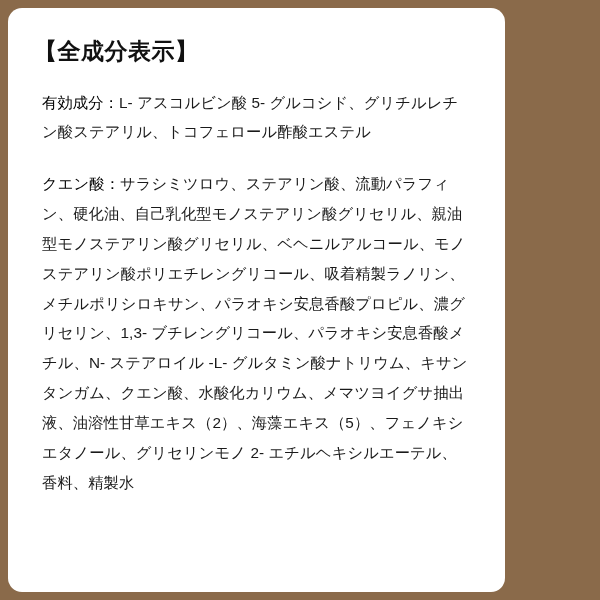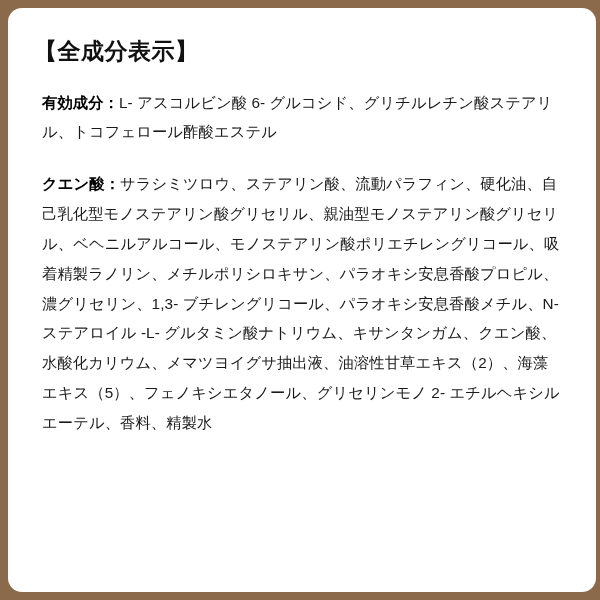--- a/index.html
+++ b/index.html
@@ -10,21 +10,21 @@
     width: 600px;
     height: 600px;
     background: #8a6a4a;
     font-family: "Liberation Sans", sans-serif;
     overflow: hidden;
   }
   .frame {
     position: absolute;
     top: 8px;
     left: 8px;
-    width: 588px;
+    width: 497px;
     height: 584px;
     background: #ffffff;
     border-radius: 14px;
     box-sizing: border-box;
     padding: 30px 36px 20px 26px;
   }
   .doc-title {
     font-size: 23px;
     font-weight: bold;
     color: #111111;
@@ -38,36 +38,36 @@
   }
   .section-body {
     font-size: 15.3px;
     color: #1a1a1a;
     line-height: 1.95;
     text-align: left;
     padding-left: 8px;
     letter-spacing: 0.1px;
   }
   .section-label {
-    font-weight: bold;
+    font-weight: normal;
     color: #000000;
     text-align: center;
   }
   .para {
     margin: 0;
   }
 </style>
 </head>
 <body>
 
 <div class="frame">
 
   <h1 class="doc-title">【全成分表示】</h1>
 
   <div class="section">
-    <p class="section-body para"><span class="section-label">有効成分：</span><span>L- アスコルビン酸 6- グルコシド、グリチルレチン酸ステアリル、トコフェロール酢酸エステル</span></p>
+    <p class="section-body para"><span class="section-label">有効成分：</span><span>L- アスコルビン酸 5- グルコシド、グリチルレチン酸ステアリル、トコフェロール酢酸エステル</span></p>
   </div>
 
   <div class="section">
     <p class="section-body para"><span class="section-label">クエン酸：</span><span>サラシミツロウ、ステアリン酸、流動パラフィン、硬化油、自己乳化型モノステアリン酸グリセリル、親油型モノステアリン酸グリセリル、ベヘニルアルコール、モノステアリン酸ポリエチレングリコール、吸着精製ラノリン、メチルポリシロキサン、パラオキシ安息香酸プロピル、濃グリセリン、1,3- ブチレングリコール、パラオキシ安息香酸メチル、N- ステアロイル -L- グルタミン酸ナトリウム、キサンタンガム、クエン酸、水酸化カリウム、メマツヨイグサ抽出液、油溶性甘草エキス（2）、海藻エキス（5）、フェノキシエタノール、グリセリンモノ 2- エチルヘキシルエーテル、香料、精製水</span></p>
   </div>
 
 </div>
 
 </body></html>

